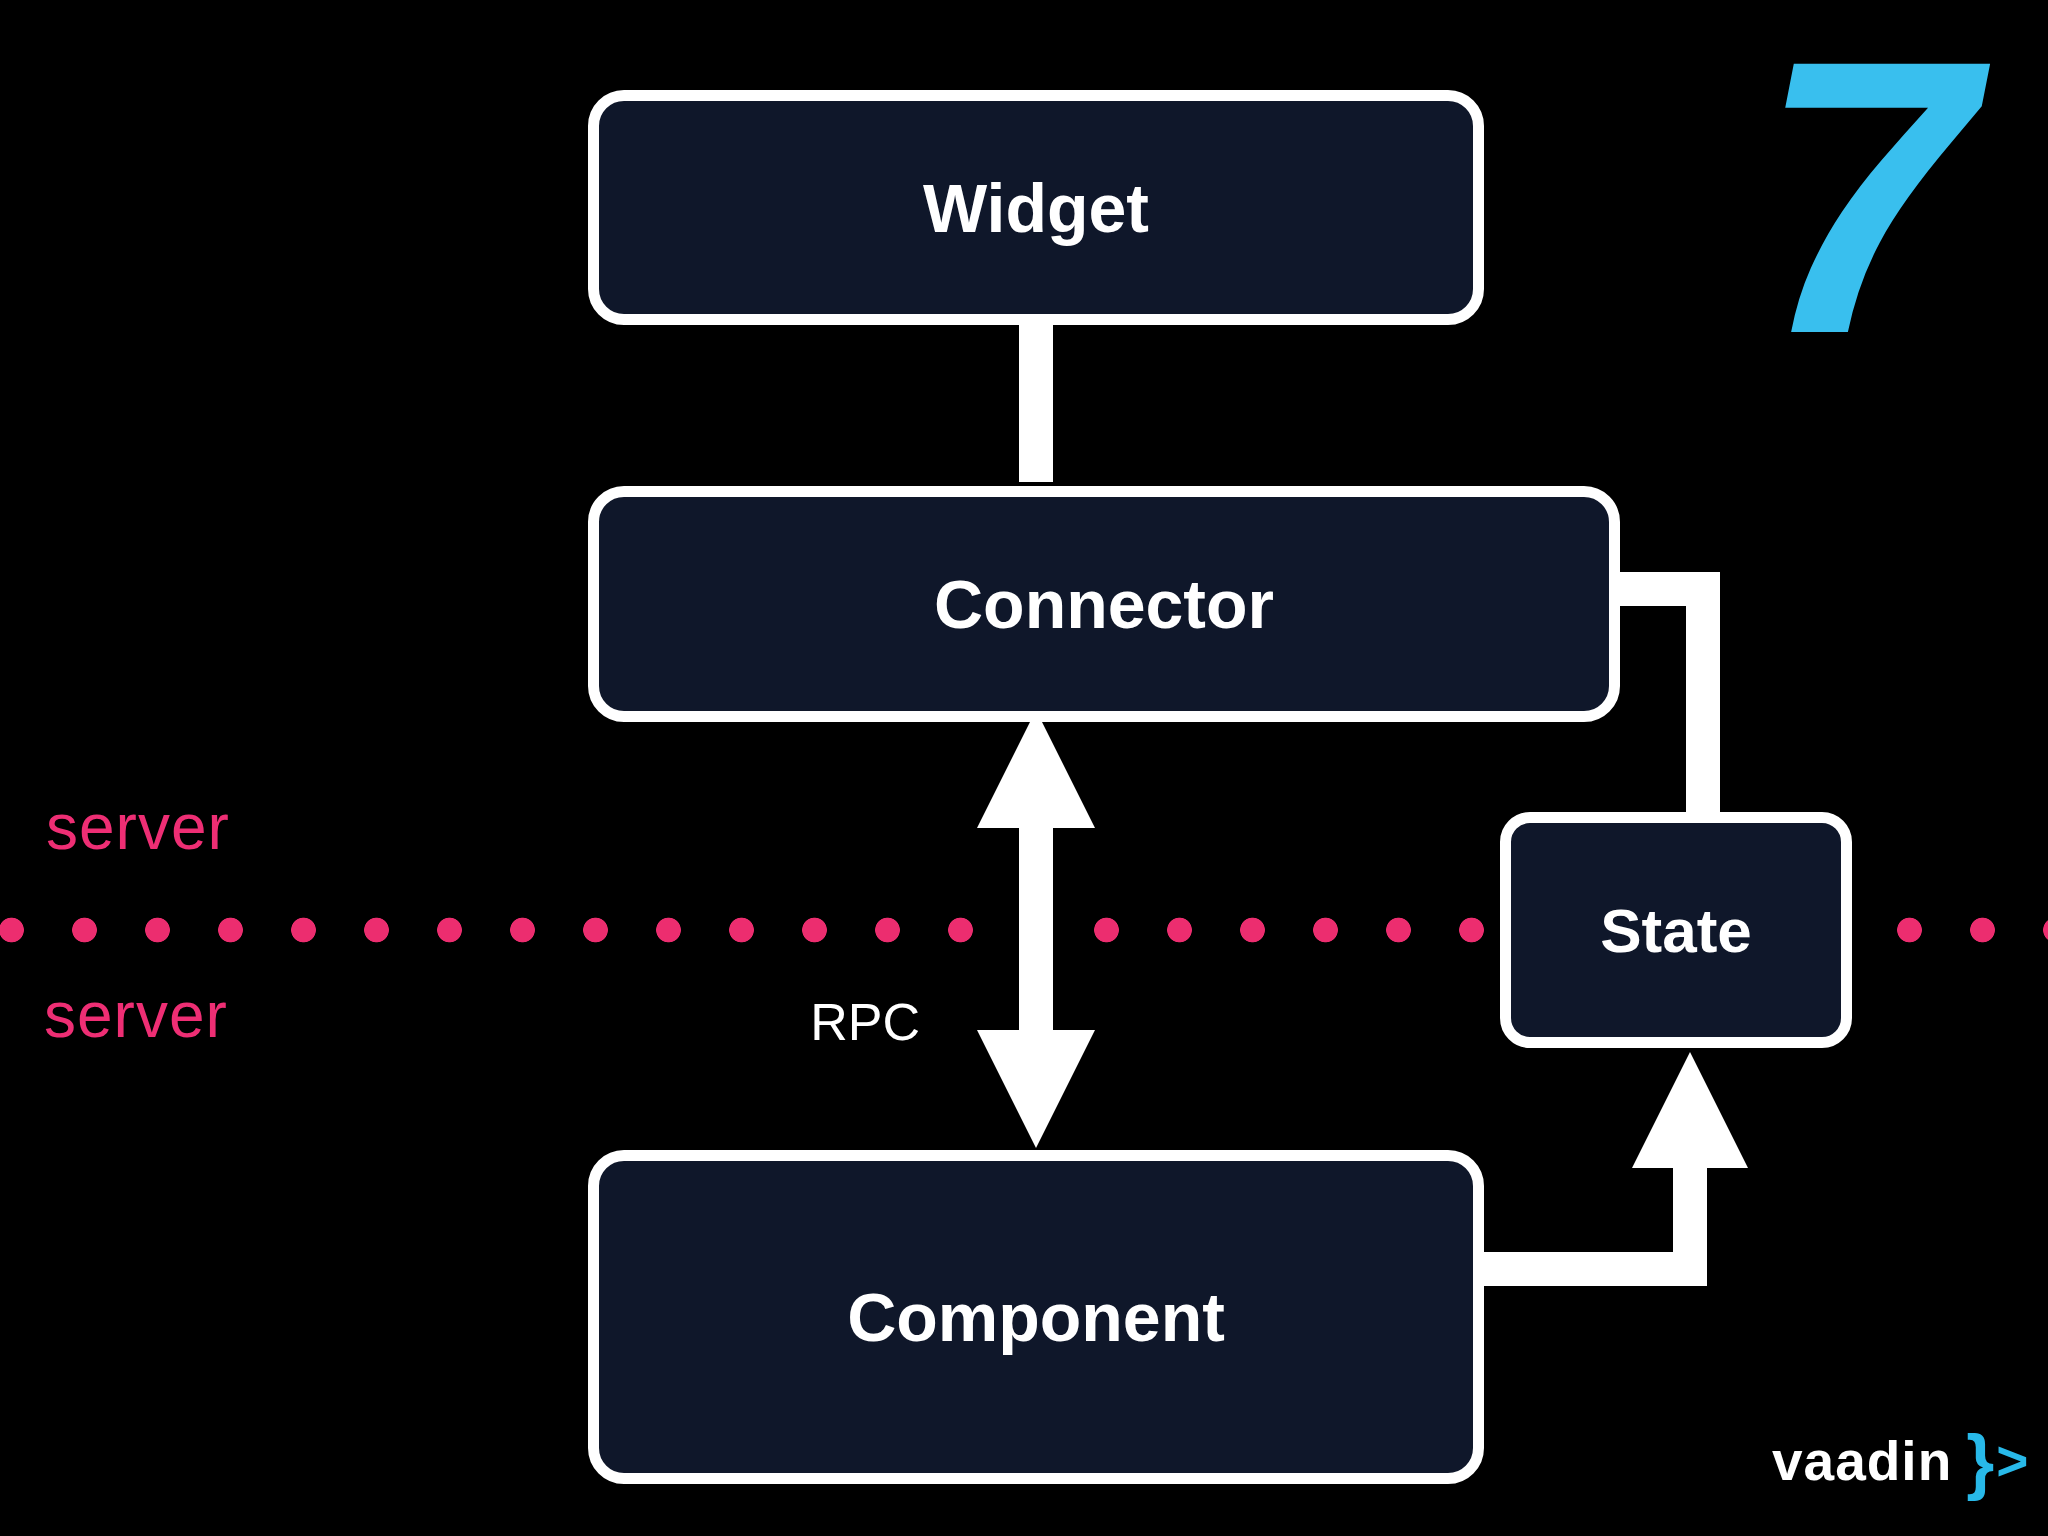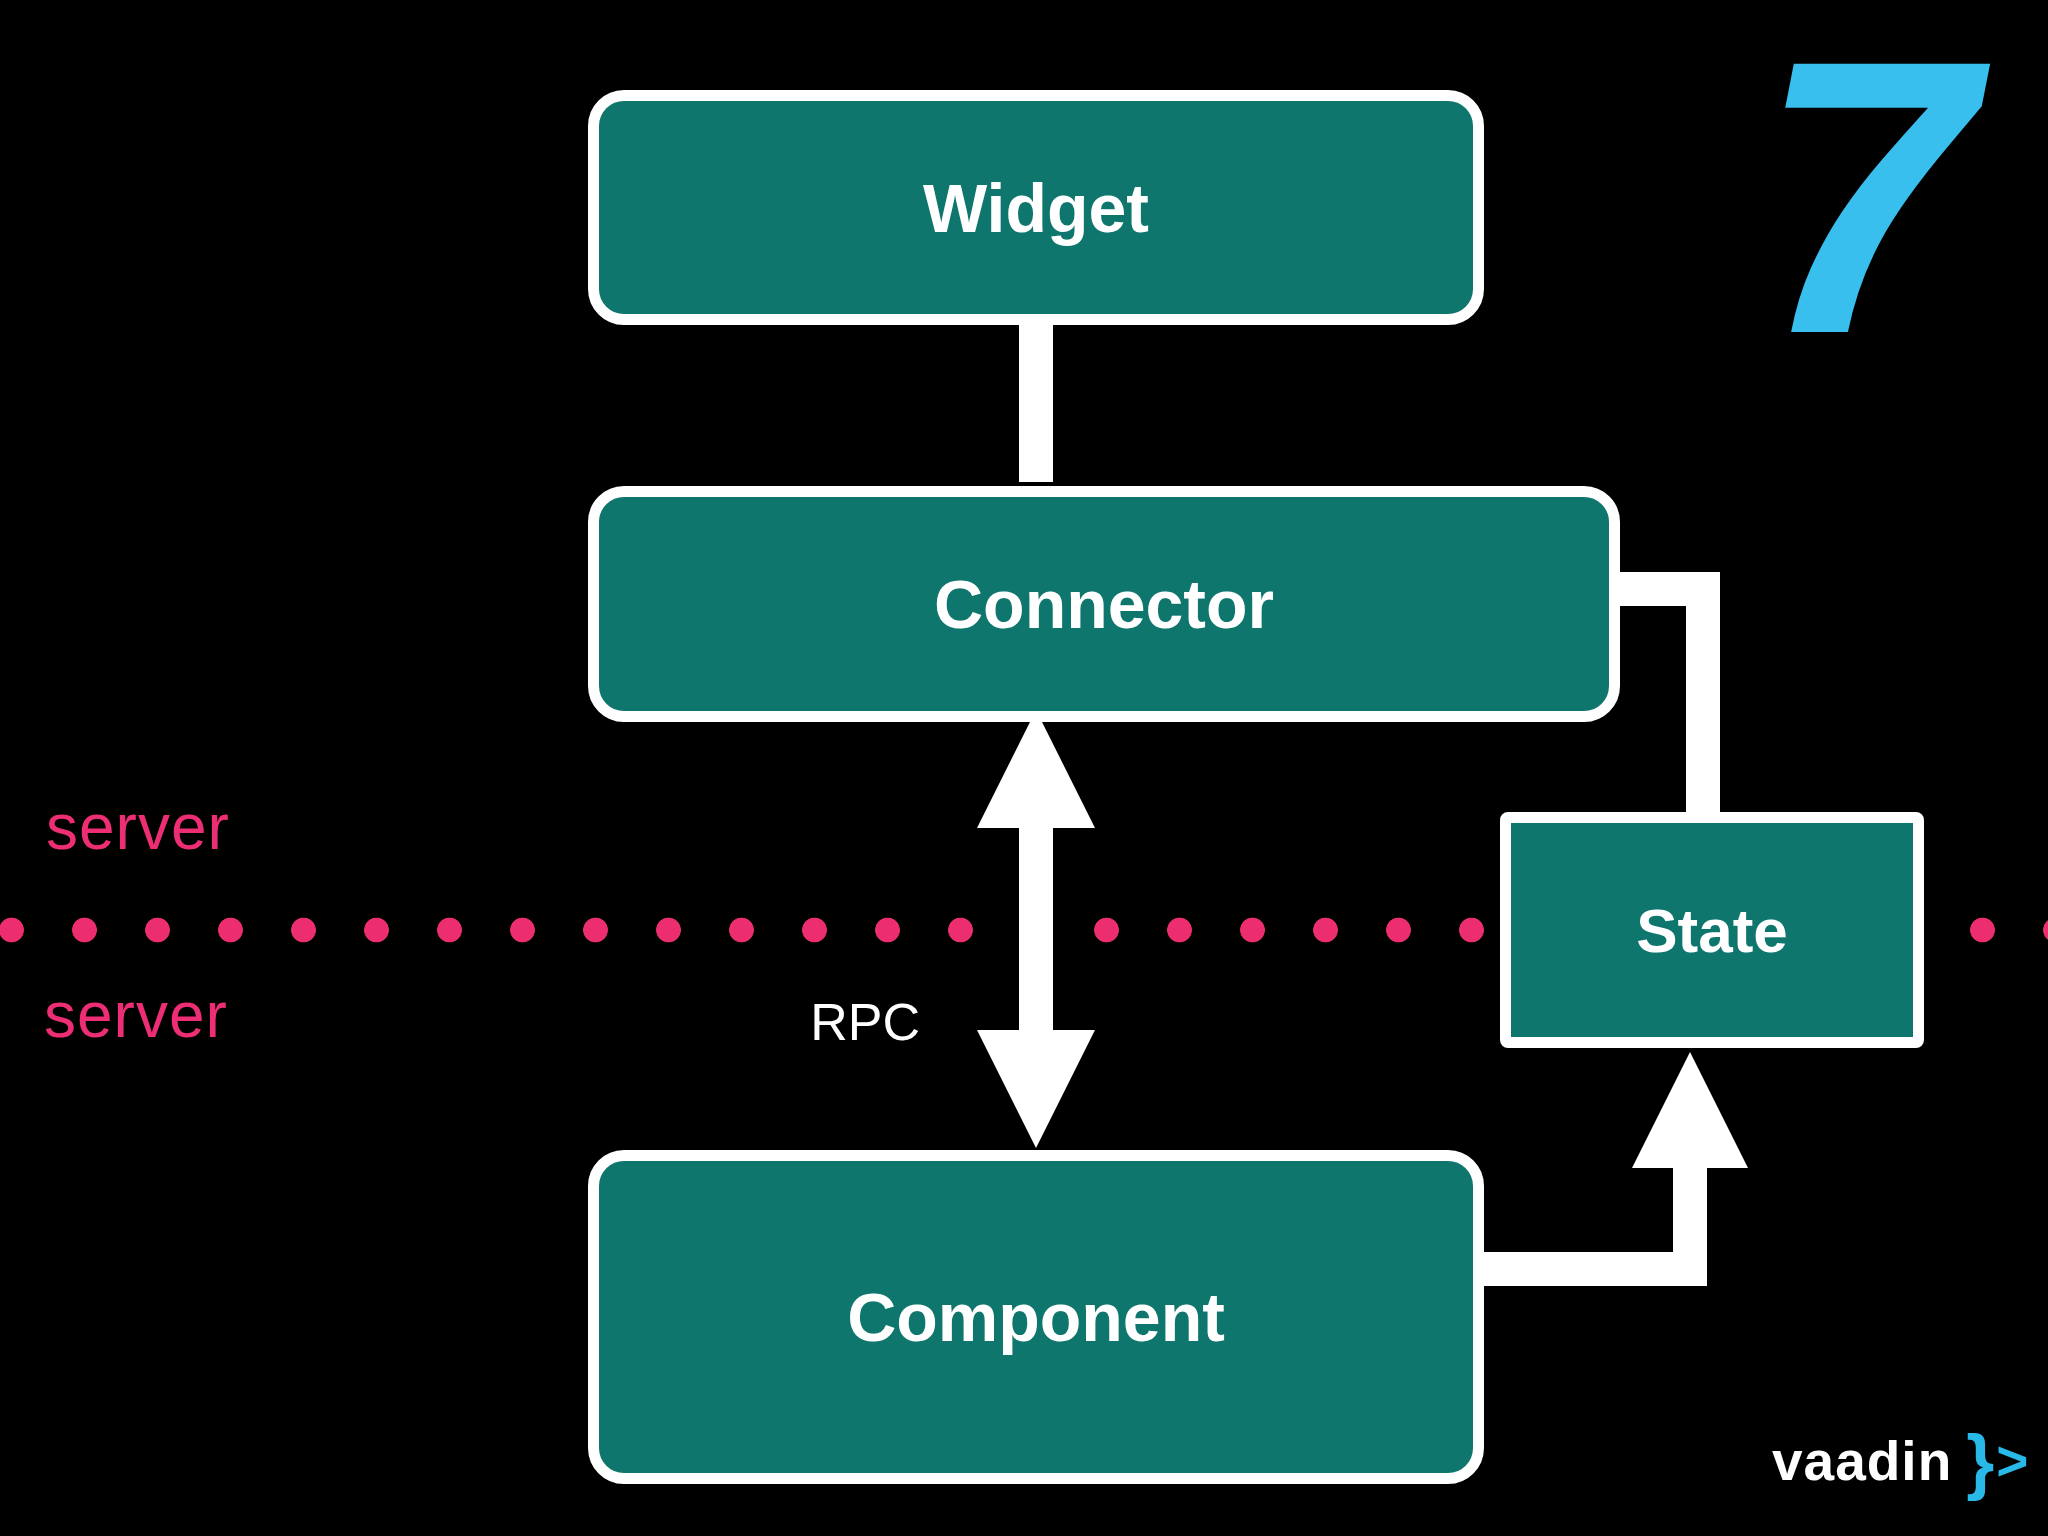--- a/index.html
+++ b/index.html
@@ -36,39 +36,39 @@
     font-weight: 400;
     letter-spacing: 1px;
     z-index: 4;
   }
   .zone-client { left: 46px; top: 790px; }
   .zone-server { left: 44px; top: 978px; }
 
   
   .box {
     position: absolute;
-    background: #0f766e;
+    background: #0f172a;
     border: 11px solid #ffffff;
     border-radius: 36px;
     box-sizing: border-box;
     display: flex;
     align-items: center;
     justify-content: center;
     z-index: 3;
   }
   .box span {
     color: #ffffff;
     font-weight: bold;
     font-size: 68px;
     letter-spacing: 0px;
   }
   .box-widget    { left: 588px; top:  90px;  width: 896px; height: 235px; }
   .box-connector { left: 588px; top: 486px;  width: 1032px; height: 236px; text-align: right; }
   .box-component { left: 588px; top: 1150px; width: 896px; height: 334px; }
-  .box-state     { left: 1500px; top: 812px; width: 424px; height: 236px; border-radius: 8px; }
+  .box-state     { left: 1500px; top: 812px; width: 352px; height: 236px; border-radius: 30px; }
   .box-state span { font-size: 62px; }
 
   
   .shaft {
     position: absolute;
     background: #ffffff;
     z-index: 2;
   }
   .tri {
     position: absolute;

